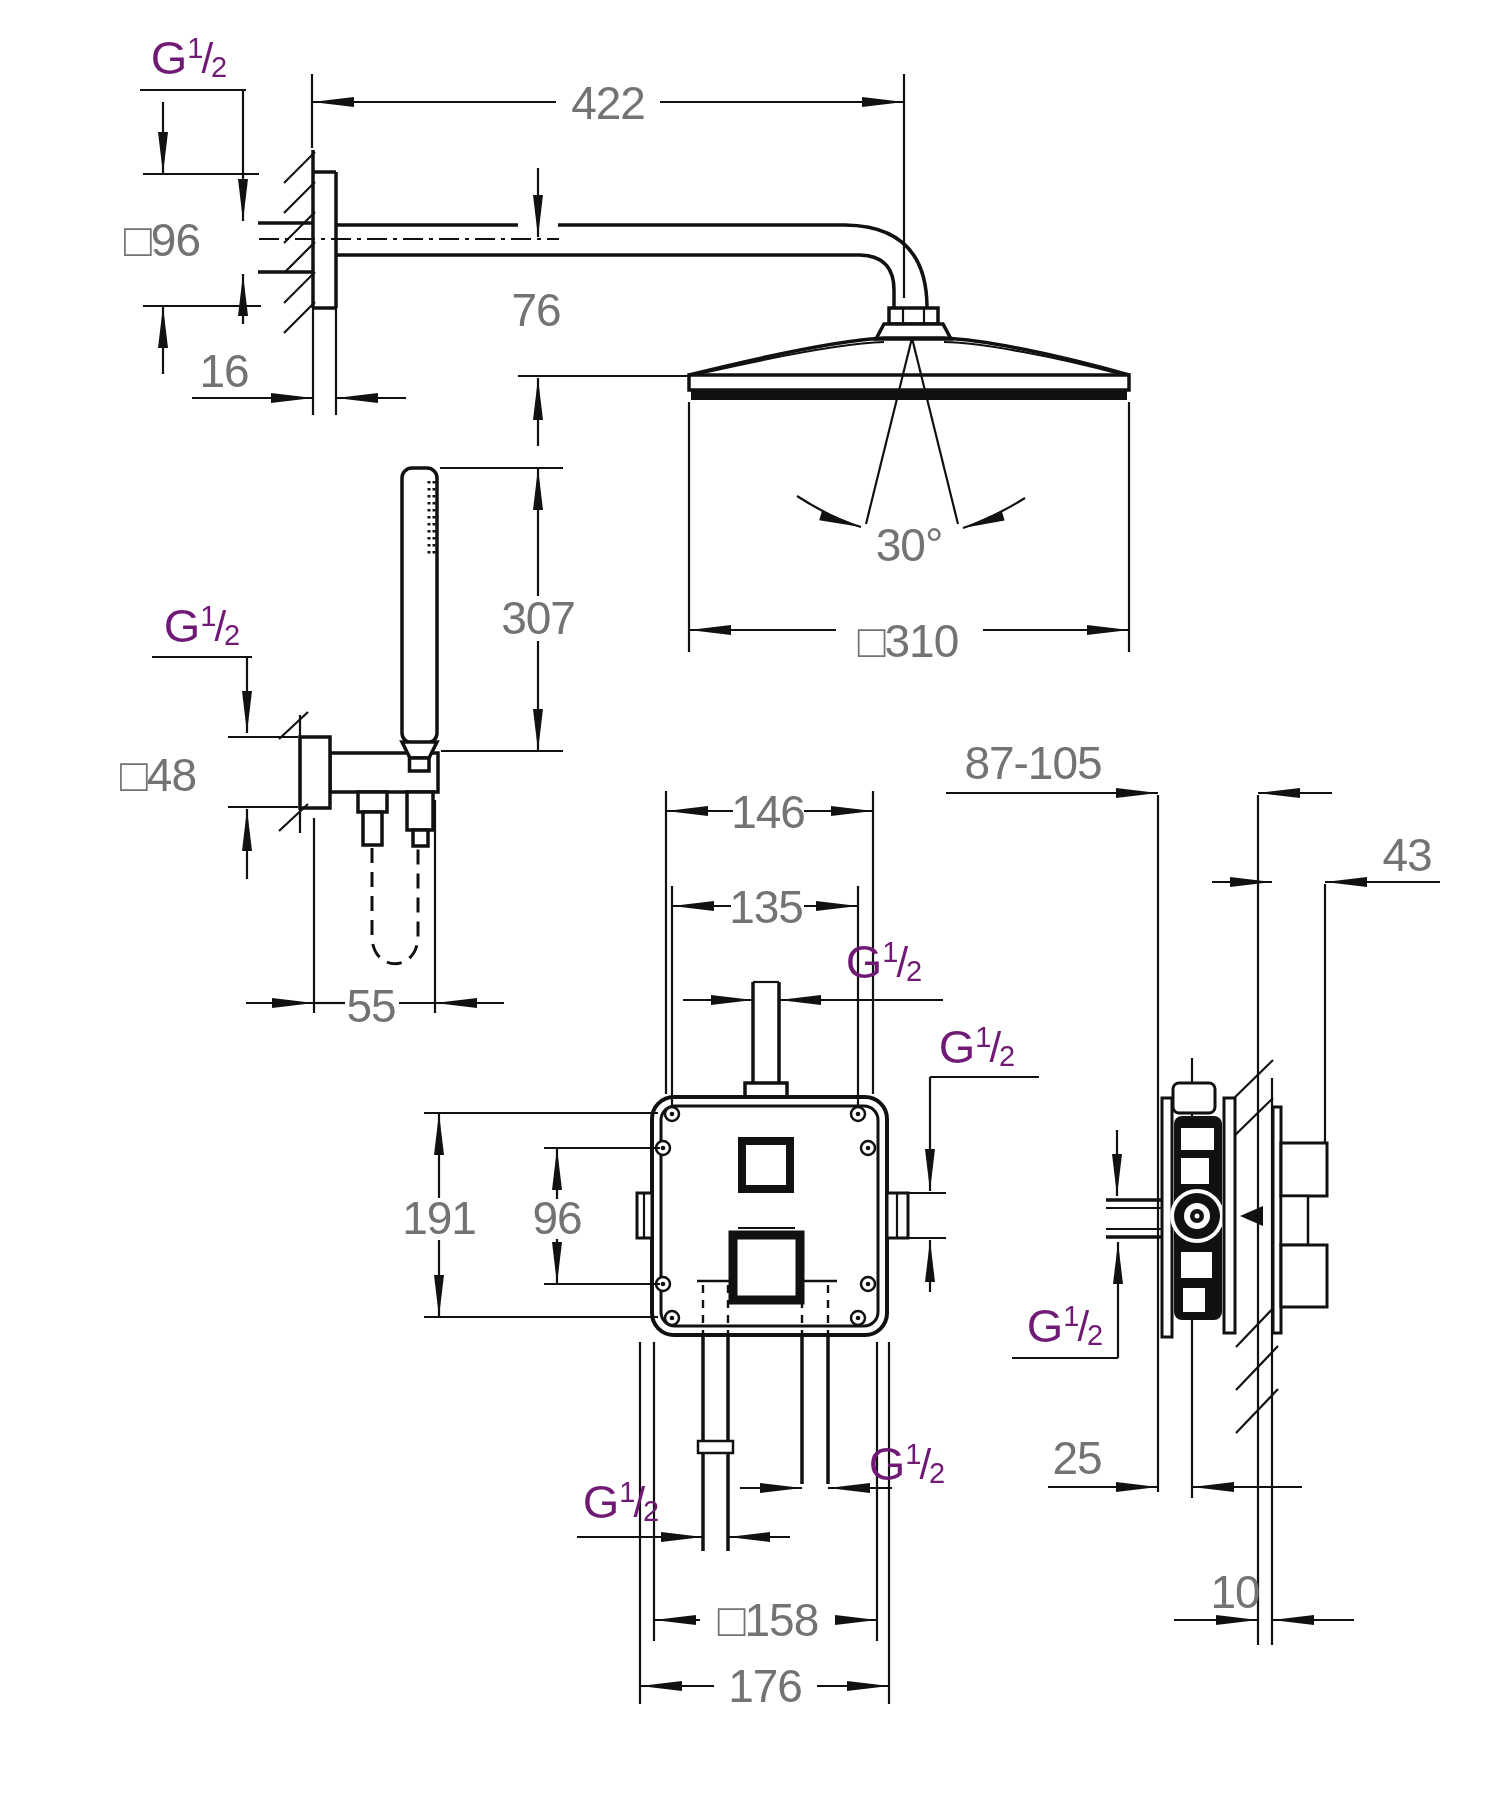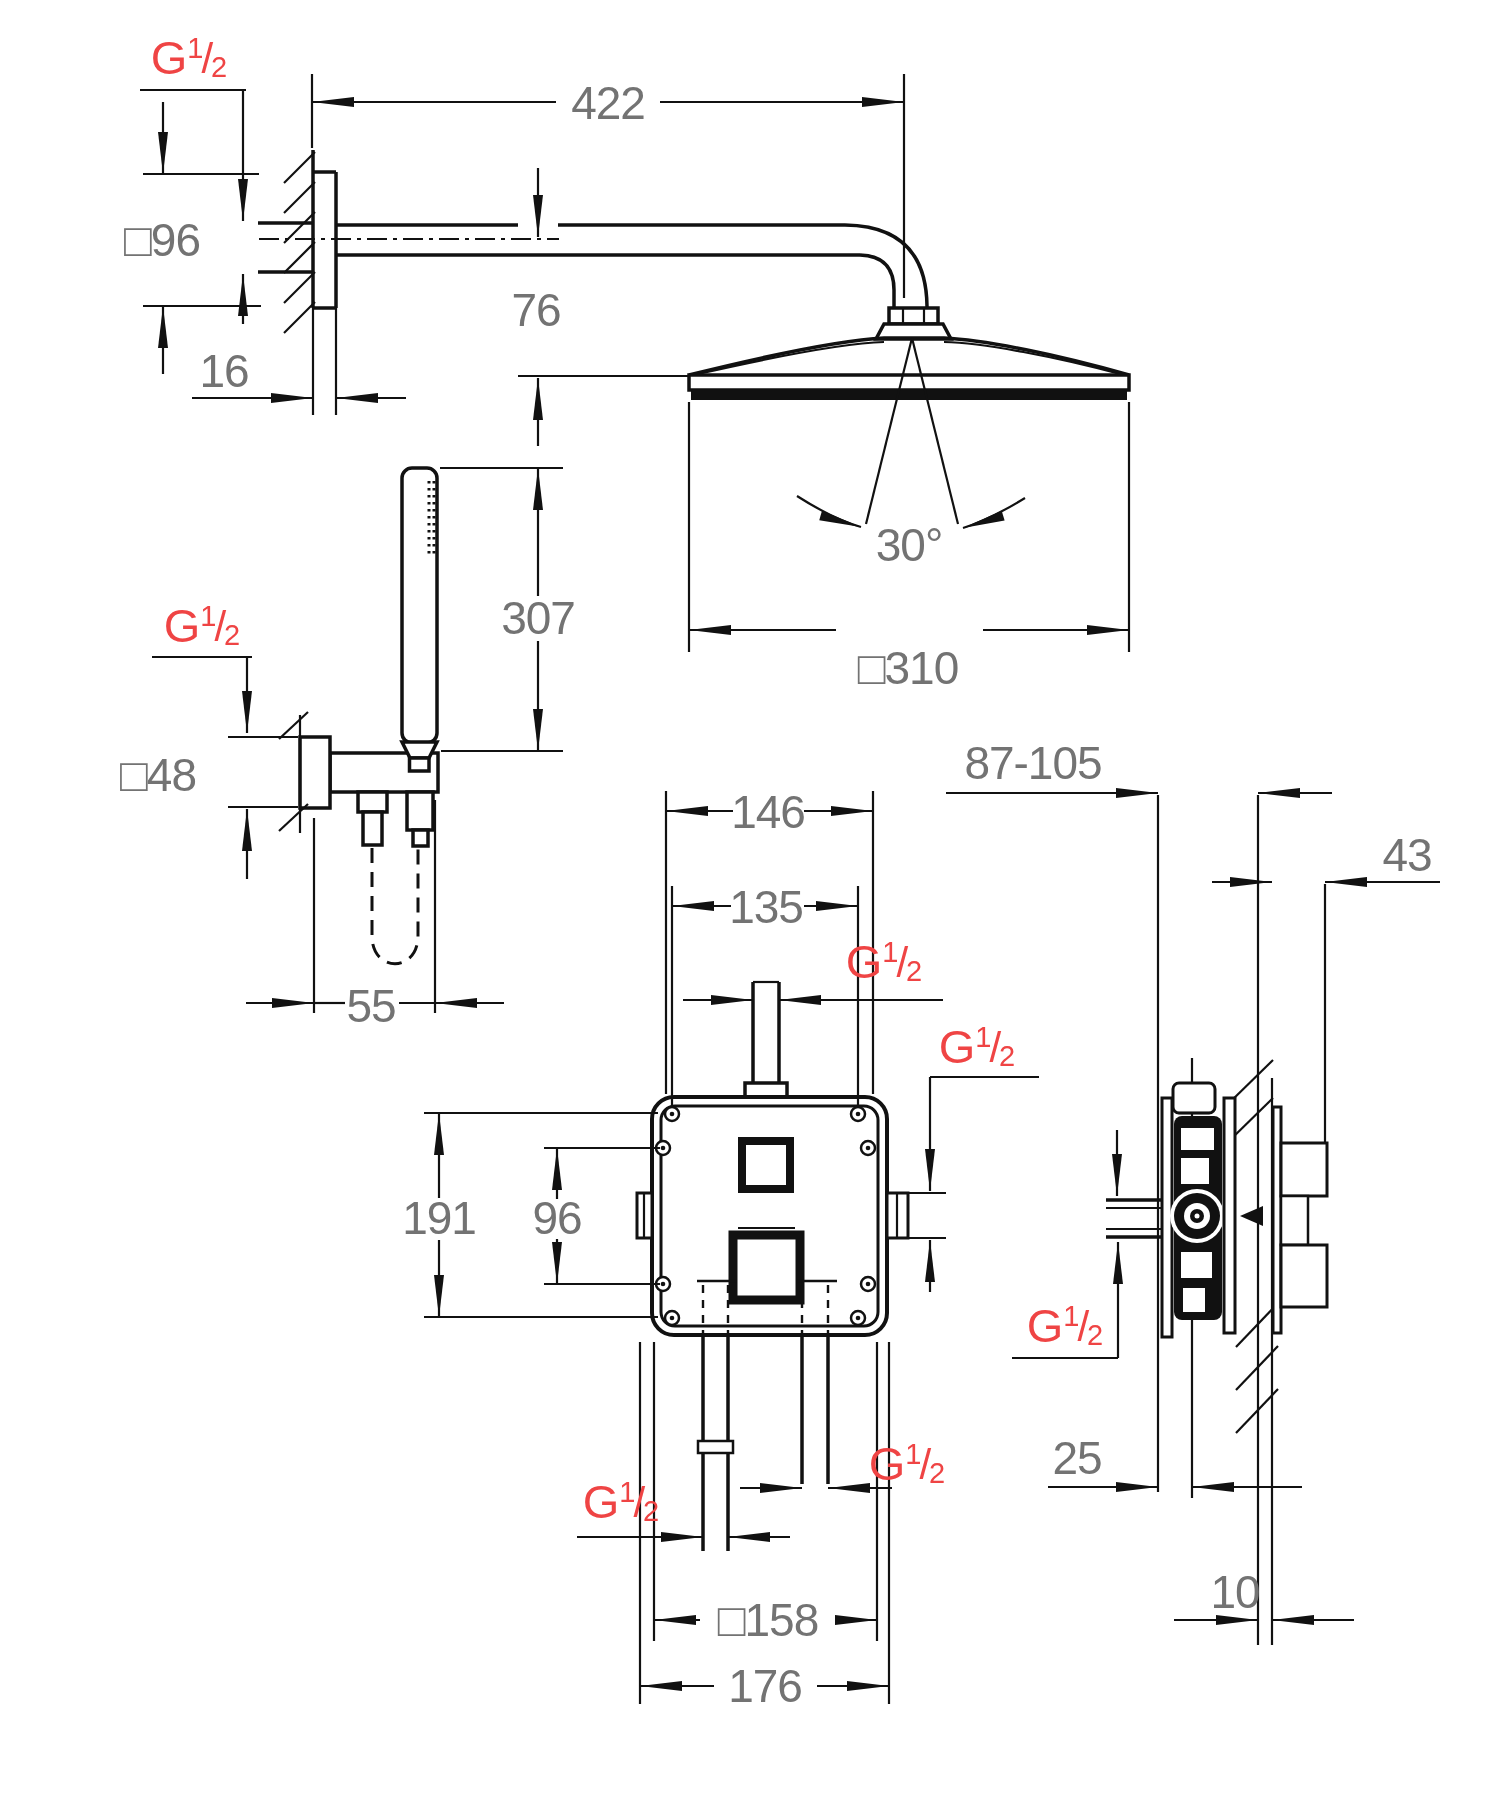--- a/index.html
+++ b/index.html
@@ -16,21 +16,21 @@
     transform:translate(-50%,-50%);
     font-size:46px;
     color:#737373;
     white-space:nowrap;
     letter-spacing:-1px;
     line-height:1;
   }
   .gt{
     position:absolute;
     transform:translate(-50%,-50%);
-    color:#ef4444;
+    color:#701a75;
     white-space:nowrap;
     line-height:1;
   }
   .gt .gt-g{font-size:47px;}
   .gt .gt-num{font-size:29px;vertical-align:0.55em;letter-spacing:0;}
   .gt .gt-slash{font-size:42px;vertical-align:0.02em;margin-left:-2px;}
   .gt .gt-den{font-size:29px;vertical-align:-0.12em;margin-left:-2px;}
 </style>
 </head>
 <body>
@@ -308,21 +308,21 @@
     <line x1="1117" y1="1130" x2="1117" y2="1196" marker-end="url(#ah)"></line>
   </g>
 </svg>
 
 <div class="gt" style="left:189px;top:58px"><span class="gt-g">G</span><span class="gt-num">1</span><span class="gt-slash">/</span><span class="gt-den">2</span></div>
 <div class="dim-label" style="left:608px;top:103px">422</div>
 <div class="dim-label" style="left:162px;top:240px">□96</div>
 <div class="dim-label" style="left:224px;top:371px">16</div>
 <div class="dim-label" style="left:536px;top:310px">76</div>
 <div class="dim-label" style="left:909px;top:545px">30°</div>
-<div class="dim-label" style="left:908px;top:668px">□310</div>
+<div class="dim-label" style="left:908px;top:641px">□310</div>
 <div class="gt" style="left:202px;top:626px"><span class="gt-g">G</span><span class="gt-num">1</span><span class="gt-slash">/</span><span class="gt-den">2</span></div>
 <div class="dim-label" style="left:158px;top:775px">□48</div>
 <div class="dim-label" style="left:371px;top:1006px">55</div>
 <div class="dim-label" style="left:538px;top:618px">307</div>
 <div class="dim-label" style="left:768px;top:812px">146</div>
 <div class="dim-label" style="left:766px;top:907px">135</div>
 <div class="gt" style="left:884px;top:962px"><span class="gt-g">G</span><span class="gt-num">1</span><span class="gt-slash">/</span><span class="gt-den">2</span></div>
 <div class="gt" style="left:977px;top:1047px"><span class="gt-g">G</span><span class="gt-num">1</span><span class="gt-slash">/</span><span class="gt-den">2</span></div>
 <div class="dim-label" style="left:439px;top:1218px">191</div>
 <div class="dim-label" style="left:557px;top:1218px">96</div>

